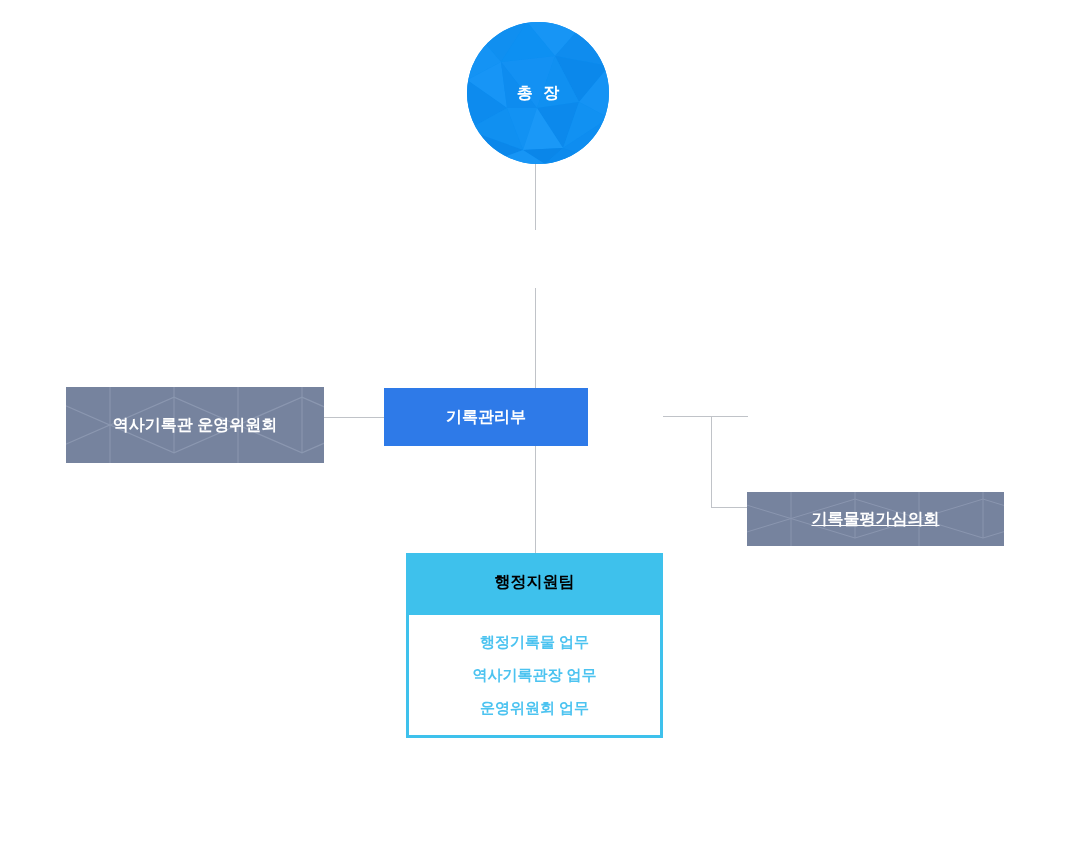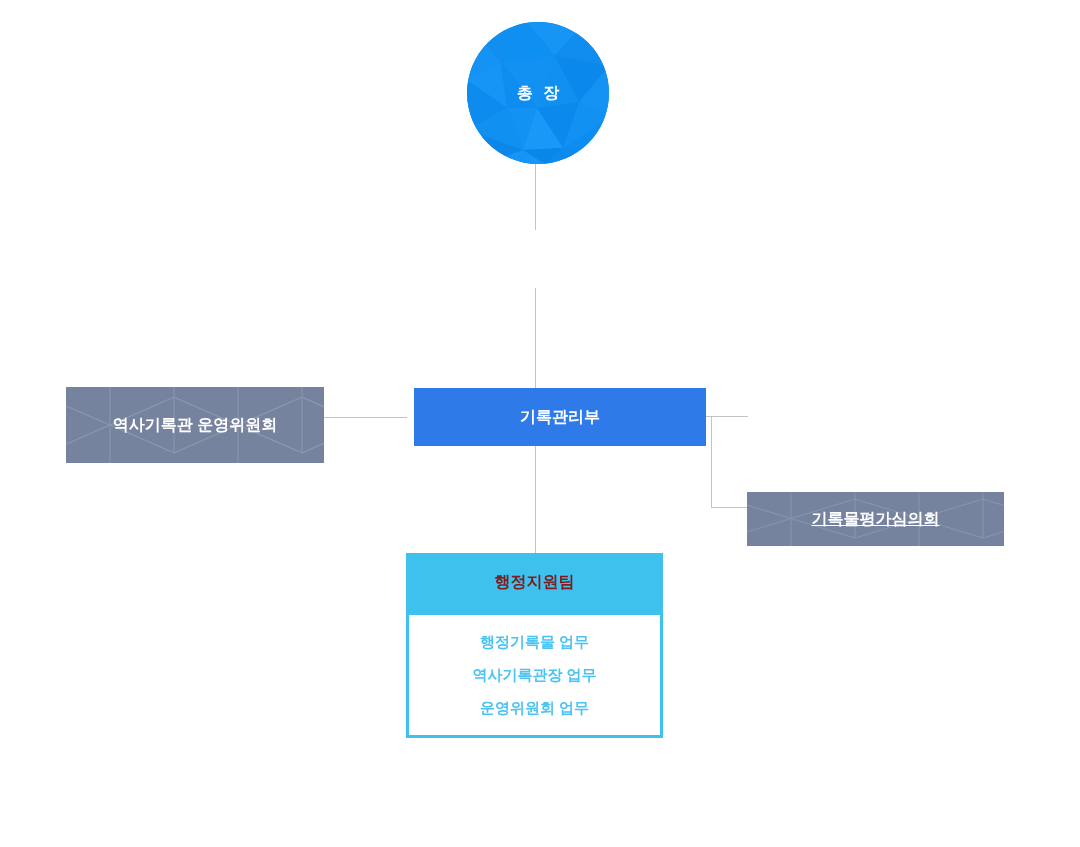--- a/index.html
+++ b/index.html
@@ -104,21 +104,21 @@
   .team-header {
     position: absolute;
     left: 0;
     top: 0;
     width: 257px;
     height: 59px;
     background: #3ec1ec;
     display: flex;
     align-items: center;
     justify-content: center;
-    color: #7f1d1d;
+    color: #000000;
     font-size: 16px;
     font-weight: bold;
   }
   .team-body {
     position: absolute;
     left: 0;
     top: 59px;
     width: 257px;
     height: 126px;
     background: #ffffff;
@@ -181,21 +181,21 @@
       <polygon points="56,128 96,126 78,142" fill="#0a86e9"></polygon>
       <polygon points="56,128 78,142 18,142" fill="#1795f5"></polygon>
       <polygon points="96,126 142,96 142,142" fill="#0e8df0"></polygon>
       <polygon points="96,126 142,142 78,142" fill="#0c8aed"></polygon>
       <polygon points="0,0 0,58 0,0" fill="#1493f4"></polygon>
     </svg>
     <div class="root-label">총 장</div>
   </div>
 
 
-  <div class="box box-blue-solid" style="left:414px; top:388px; width:292px; height:58px;align-items:center;">
+  <div class="box box-blue-solid" style="left:384px; top:388px; width:204px; height:58px;align-items:center;">
     <span class="box-label">기록관리부</span>
   </div>
 
   <div class="box box-gray" style="left:66px; top:387px; width:258px; height:76px;">
     <svg class="pattern" viewBox="0 0 258 60" preserveAspectRatio="none">
       <g stroke="#8b97b0" stroke-width="1" fill="none">
         <path d="M-20,8 L44,30 L108,8 L172,30 L236,8 L300,30"></path>
         <path d="M-20,52 L44,30 L108,52 L172,30 L236,52 L300,30"></path>
         <path d="M-20,-36 L44,-14 L108,-36 L172,-14 L236,-36 L300,-14"></path>
         <path d="M-20,96 L44,74 L108,96 L172,74 L236,96 L300,74"></path>

